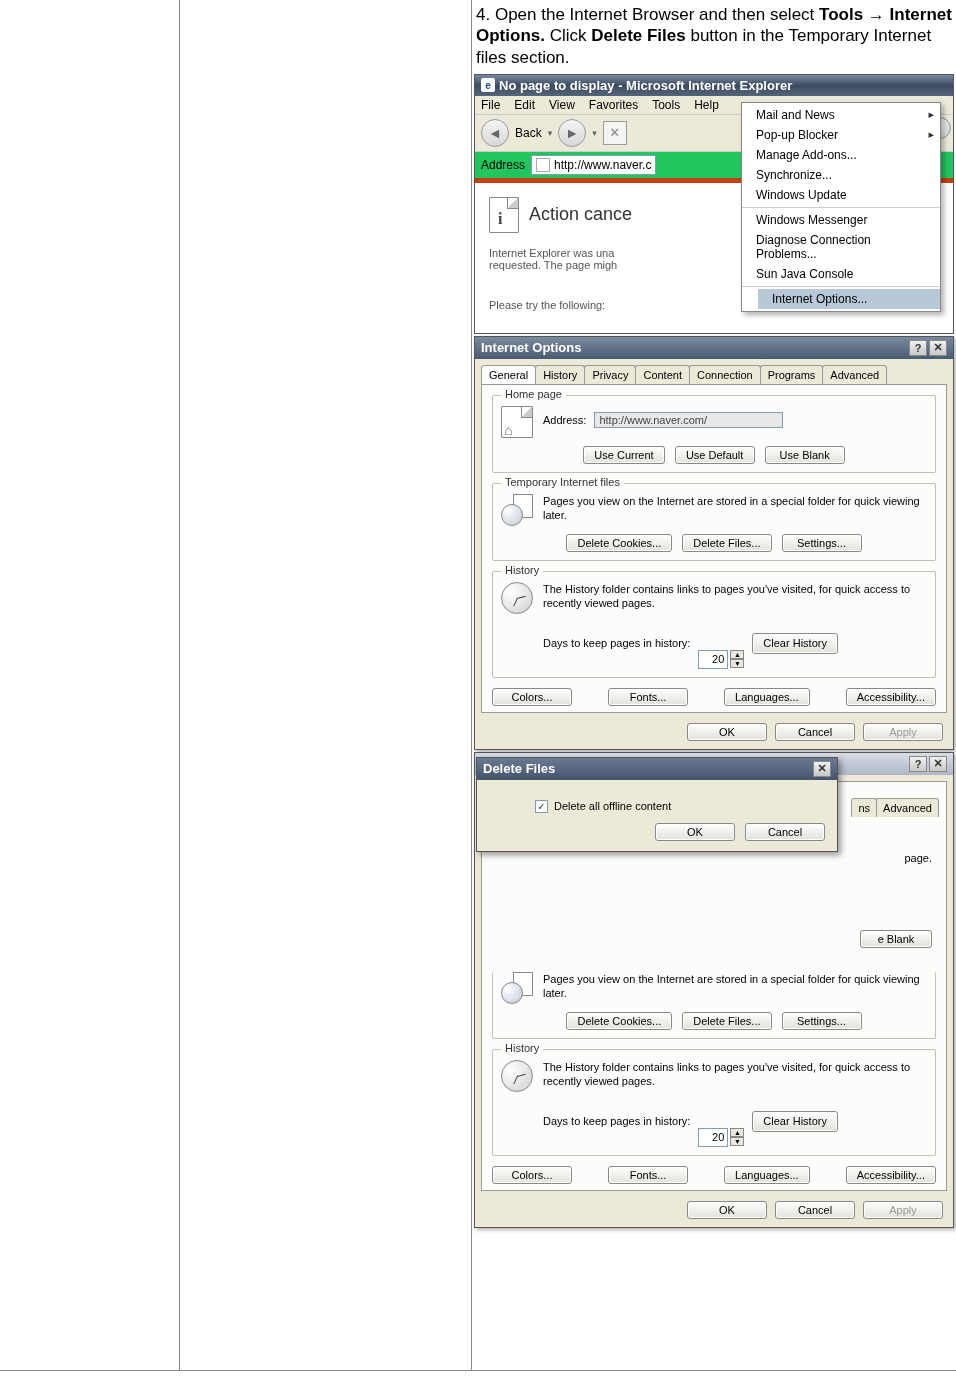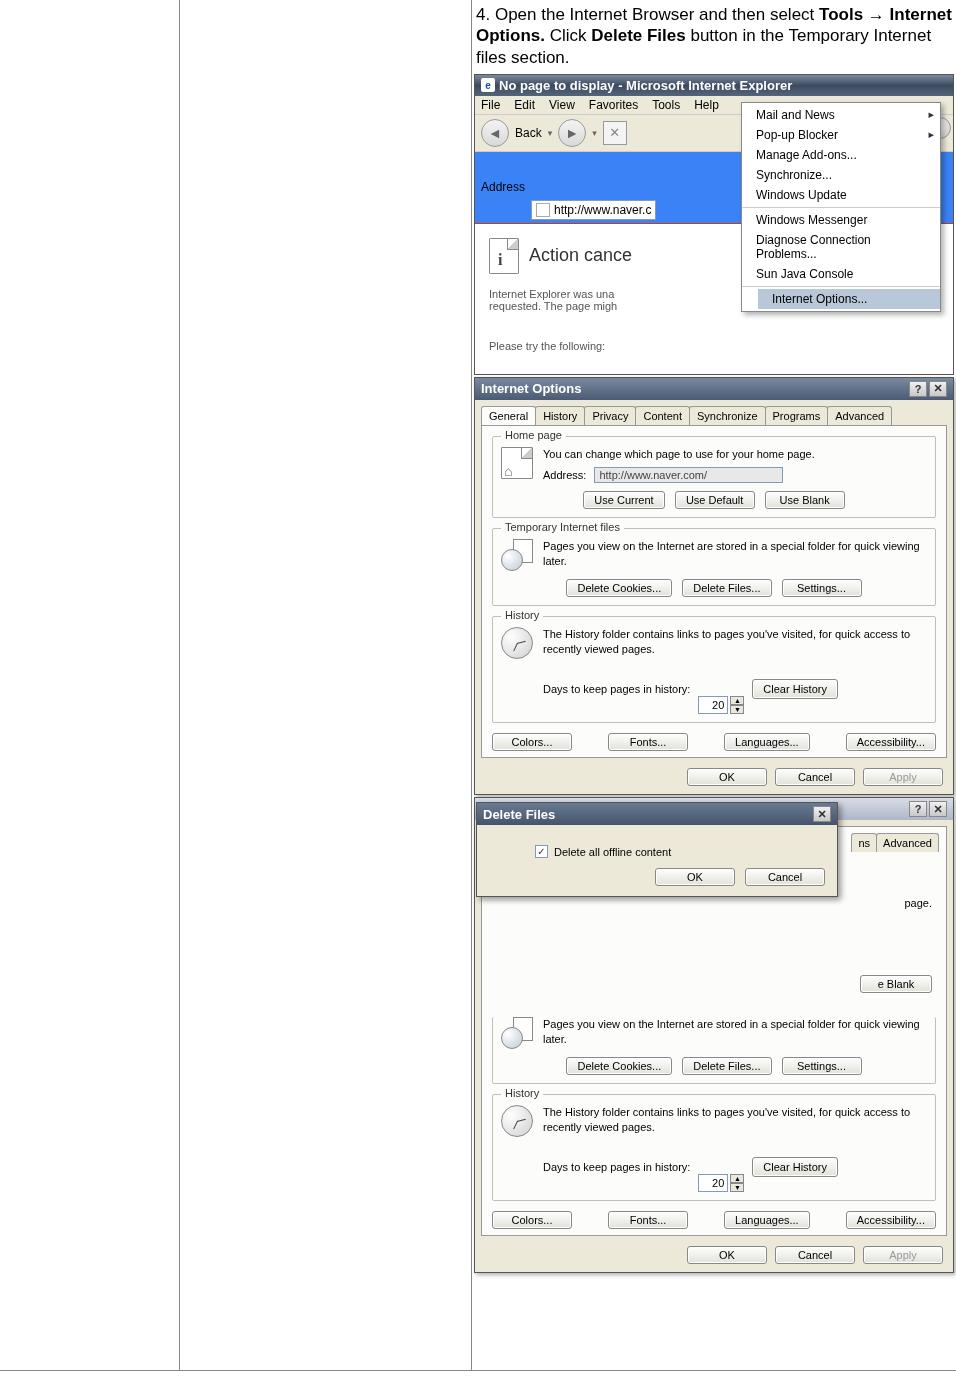--- a/index.html
+++ b/index.html
@@ -30,22 +30,22 @@
   }
   .menubar { background: #ece9d8; padding: 2px 6px; display: flex; gap: 14px; font-size: 12px; border-bottom: 1px solid #ccc; align-items: center; }
   .menubar span { cursor: default; }
   .toolbar { background: #ece9d8; padding: 4px 6px; display: flex; align-items: center; gap: 6px; border-bottom: 1px solid #ccc; }
   .tb-btn {
     width: 28px; height: 28px; border-radius: 50%; background: linear-gradient(to bottom, #f4f4f4, #d8d8d8);
     border: 1px solid #999; display: inline-flex; align-items: center; justify-content: center;
     font-size: 14px; color: #666;
   }
   .tb-stop { width: 24px; height: 24px; border: 1px solid #999; background: #f4f4f4; font-size: 13px; display: inline-flex; align-items: center; justify-content: center; color: #888; }
-  .addressbar { background: #3b82f6; padding: 3px 6px; display: flex; align-items: center; gap: 6px; border-bottom: 1px solid #c2410c; font-size: 12px; }
-  .addr-input { border: 1px solid #7f9db9; background: #fff; padding: 2px 4px; font-size: 12px; display: flex; align-items: center; gap: 4px; margin-top: 45px; }
+  .addressbar { background: #22c55e; padding: 3px 6px; display: flex; align-items: center; gap: 6px; border-bottom: 5px solid #c2410c; font-size: 12px; }
+  .addr-input { border: 1px solid #7f9db9; background: #fff; padding: 2px 4px; font-size: 12px; display: flex; align-items: center; gap: 4px; }
   .addr-input .pageicon { width: 14px; height: 14px; border: 1px solid #aaa; background: #fff; display: inline-block; }
   .browser-body { background: #fff; padding: 14px 14px 6px 14px; min-height: 150px; font-family: Verdana, sans-serif; font-size: 11px; color: #555; position: relative; }
   .action-header { display: flex; align-items: center; gap: 10px; margin-bottom: 14px; }
   .info-icon { width: 30px; height: 36px; border: 1px solid #888; background: #fff; position: relative; border-radius: 1px; }
   .info-icon::before { content: "i"; position: absolute; left: 8px; bottom: 4px; font-family: Georgia, serif; font-weight: bold; font-size: 16px; color: #444; }
   .info-icon::after { content: ""; position: absolute; top: 0; right: 0; width: 10px; height: 10px; background: linear-gradient(135deg, #fff 50%, #ccc 50%); border-left: 1px solid #888; border-bottom: 1px solid #888; }
   .action-title { font-family: "Trebuchet MS", Arial, sans-serif; font-size: 18px; color: #333; }
   .please-try { margin-top: 28px; }
 
   .tools-menu {
@@ -137,21 +137,21 @@
     border-left: 17px solid transparent; border-right: 17px solid transparent; border-bottom: 30px solid #fff;
     filter: drop-shadow(0 0 1px #555);
   }
   .warn-icon::after {
     content: "!"; position: absolute; left: 0; width: 34px; text-align: center; bottom: 2px;
     font-weight: bold; font-size: 17px; color: #333;
   }
   .checkbox-row { display: flex; align-items: center; gap: 6px; margin: 10px 0 10px 46px; }
   .checkbox { width: 13px; height: 13px; border: 1px solid #7f9db9; background: #fff; display: inline-flex; align-items: center; justify-content: center; font-size: 10px; color: #333; }
   .partial-tabs { position: absolute; top: 6px; right: 8px; display: flex; gap: -1px; font-size: 11px; }
-  .partial-tabs .tab { padding: 3px 6px; }
+  .partial-tabs .tab { padding: 3px 6px; margin-top: 10px; }
   .partial-right-text { position: absolute; right: 14px; font-size: 11px; }
   .rel-wrap { position: relative; }
   .blank-partial { position: absolute; right: 14px; }
 </style>
 </head>
 <body>
 
 <div class="page-layout">
   <div class="left-col"></div>
   <div class="mid-col"></div>
@@ -226,33 +226,32 @@
         <div class="dlg-close">
           <span>?</span>
           <span>✕</span>
         </div>
       </div>
       <div class="tabs">
         <div class="tab active">General</div>
         <div class="tab">History</div>
         <div class="tab">Privacy</div>
         <div class="tab">Content</div>
-        <div class="tab">Synchronize</div>
+        <div class="tab">Connection</div>
         <div class="tab">Programs</div>
         <div class="tab">Advanced</div>
       </div>
       <div class="tab-panel">
         <div class="fieldset">
           <div class="legend">Home page</div>
           <div class="fs-row">
             <div class="fs-icon homepage-icon">
                 <span class="house">⌂</span>
               </div>
             <div class="fs-text">
-              <div>You can change which page to use for your home page.</div>
               <div class="addr-line">
                 <span>Address:</span>
                 <span class="text-input">http://www.naver.com/</span>
               </div>
             </div>
           </div>
           <div class="btn-row">
             <div class="btn">Use Current</div>
             <div class="btn">Use Default</div>
             <div class="btn">Use Blank</div>

